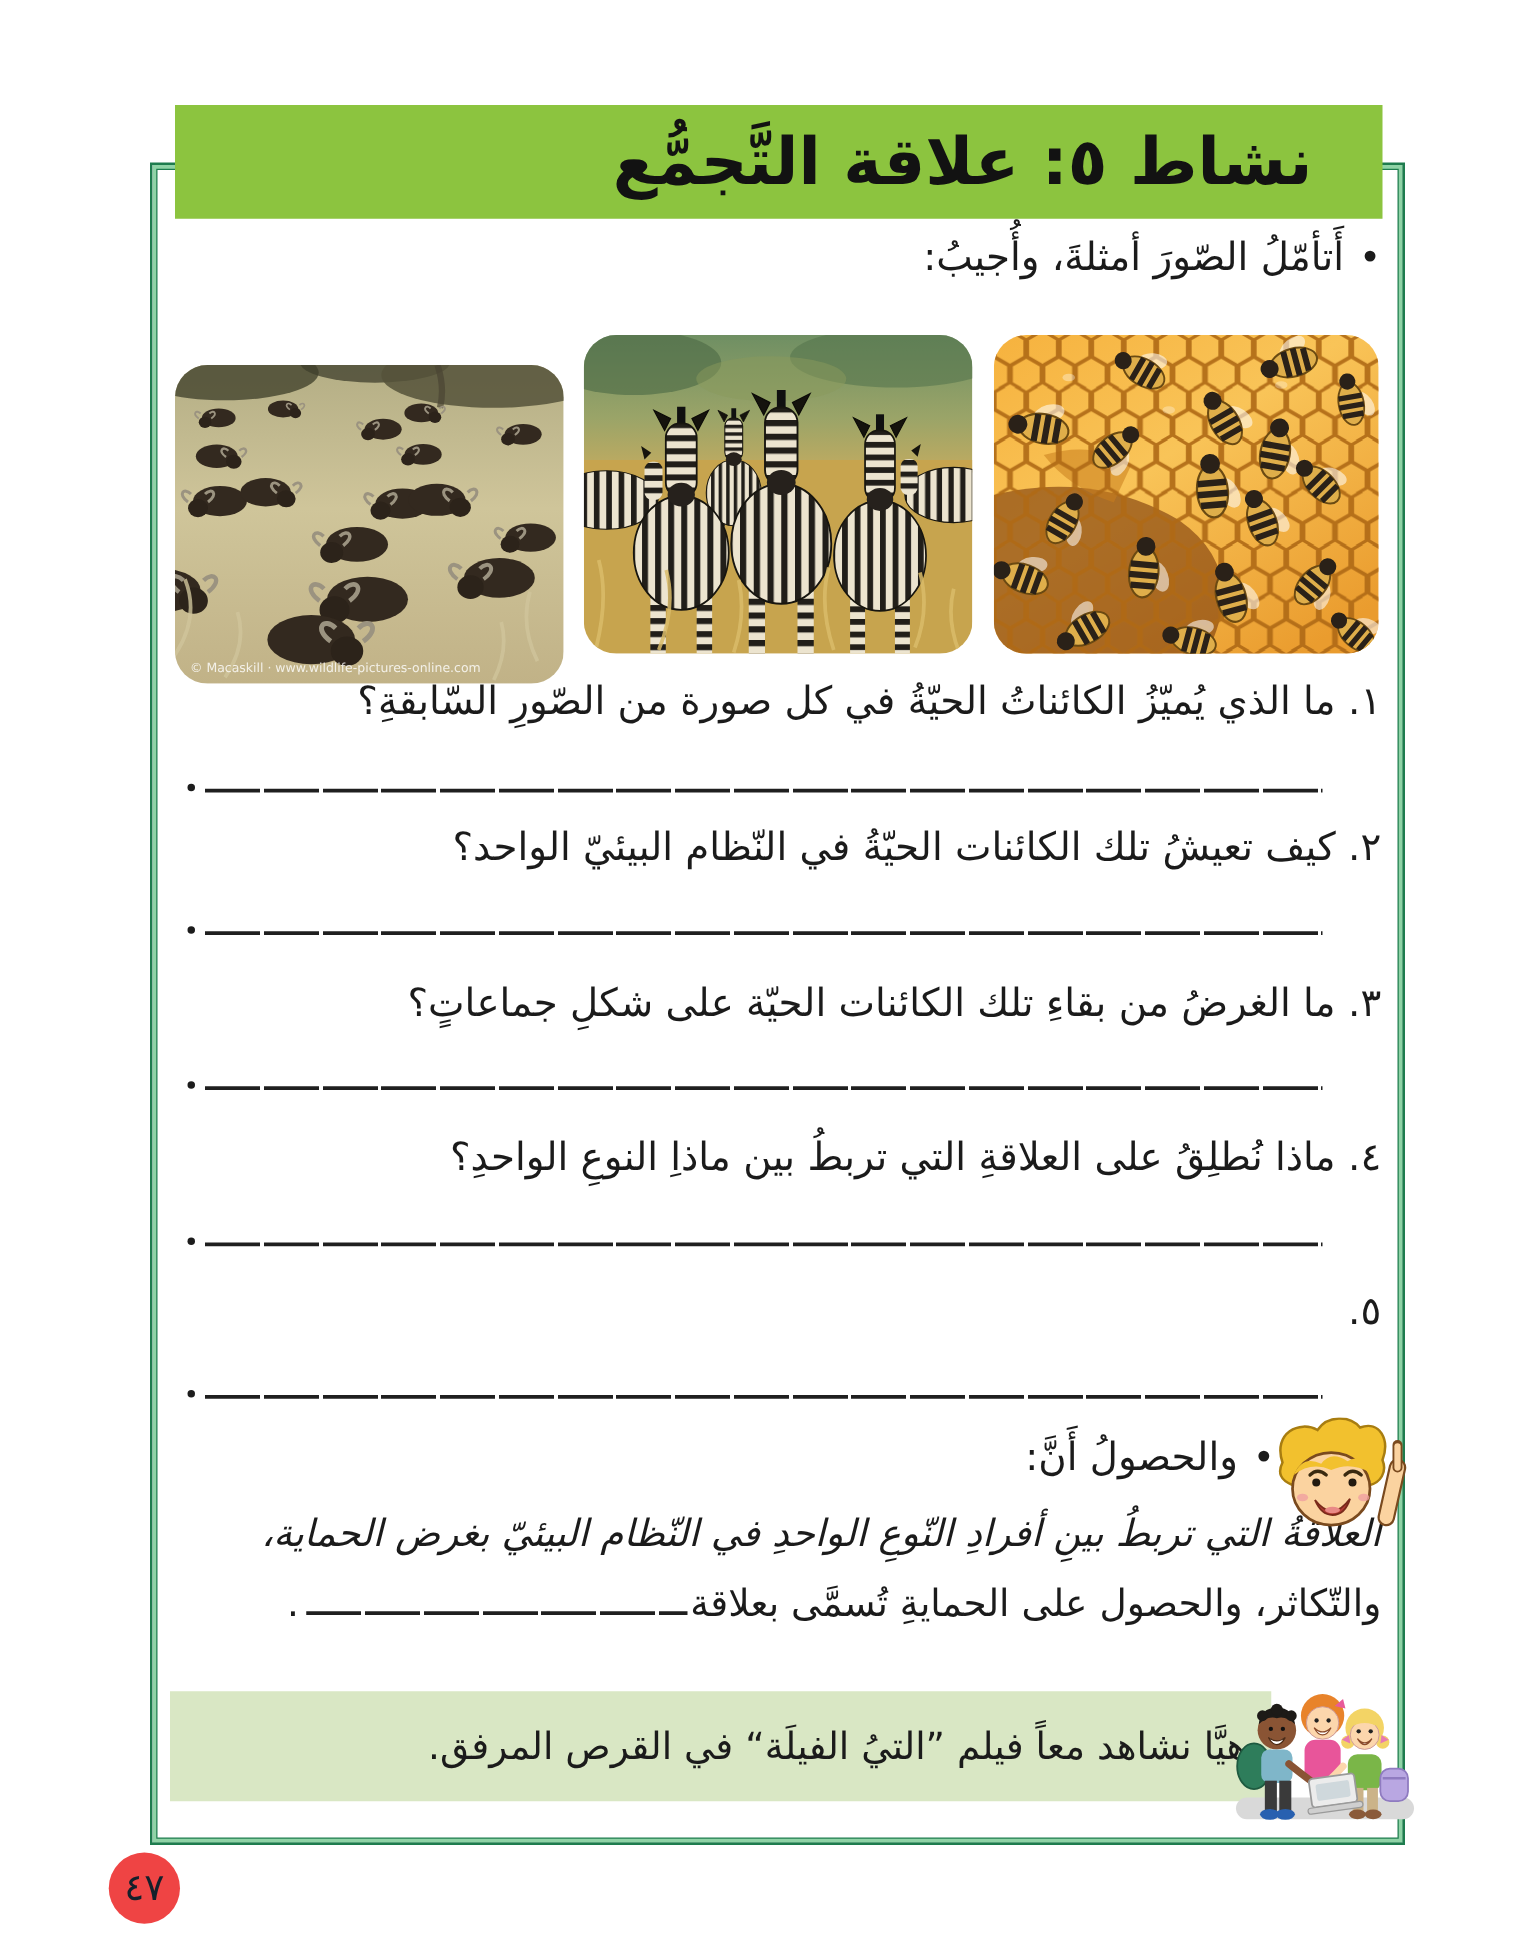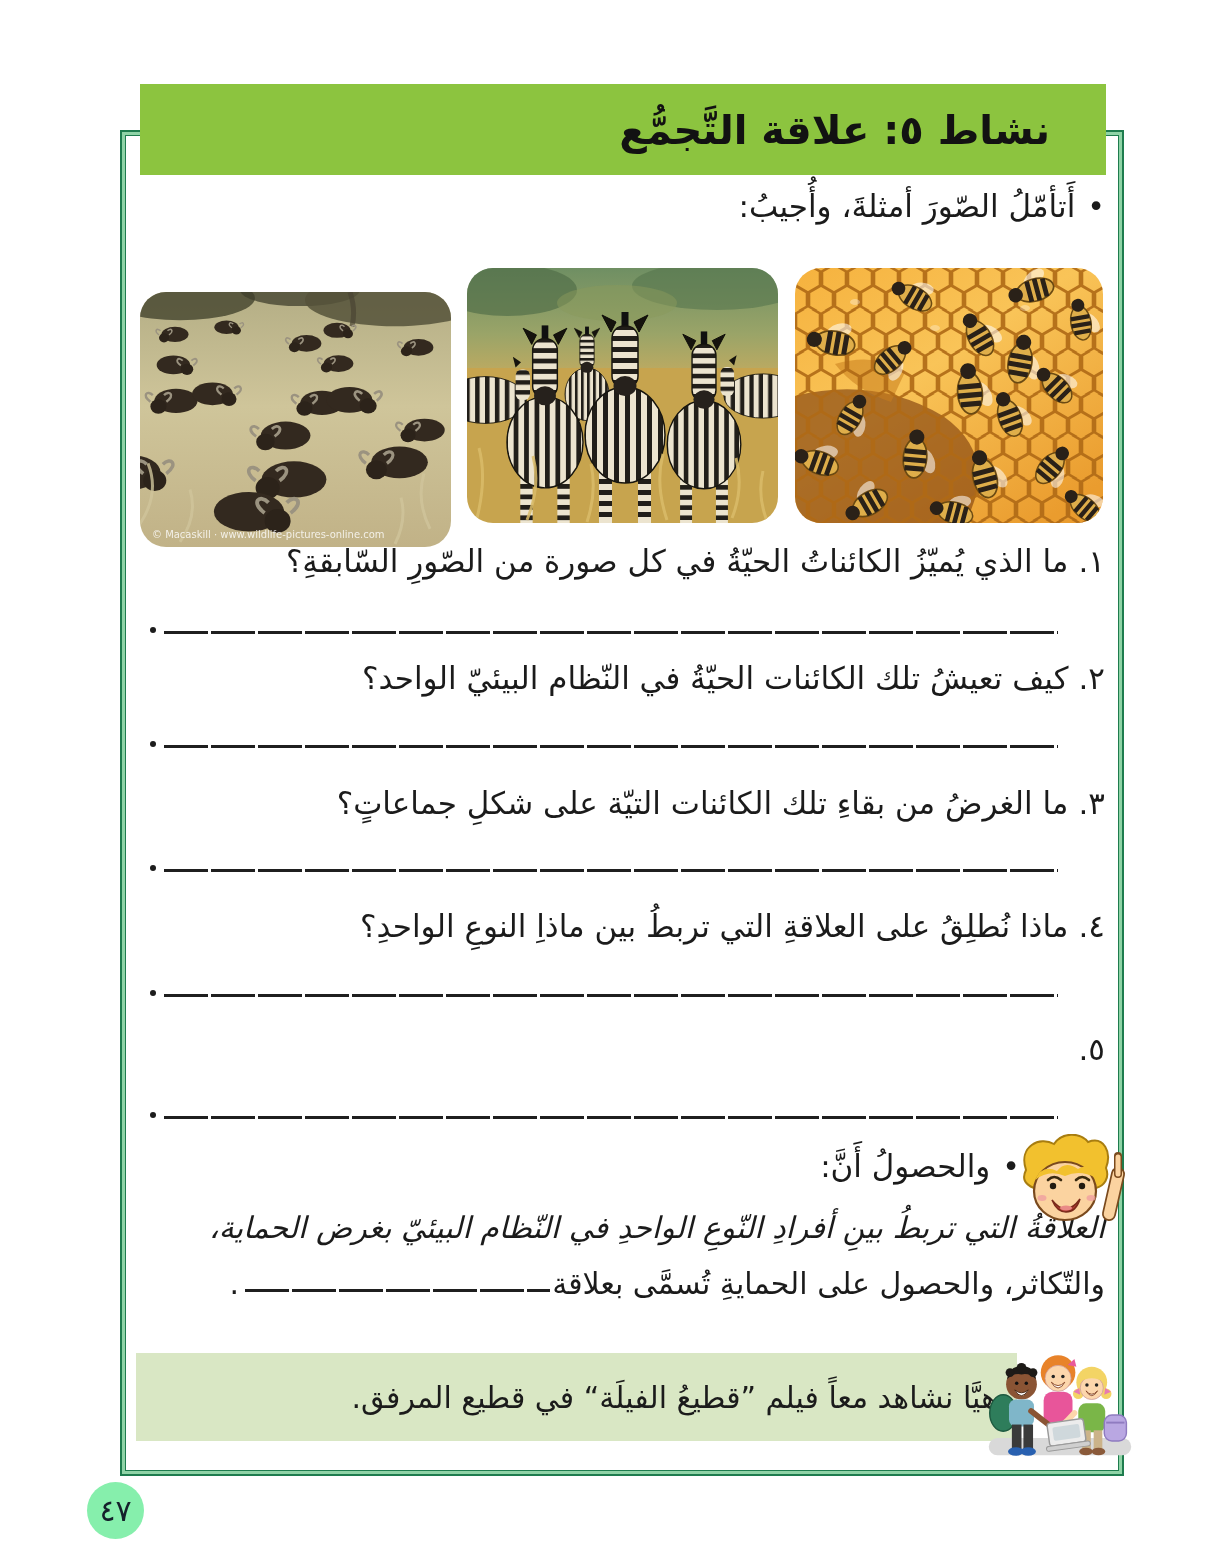--- a/index.html
+++ b/index.html
@@ -5,21 +5,21 @@
   html,body{margin:0;padding:0;background:#fff;}
   #page{position:relative;width:1211px;height:1565px;background:#ffffff;overflow:hidden;
         font-family:"DejaVu Sans",sans-serif;color:#1b1b1b;}
   
   .frame{position:absolute;left:120px;top:130px;width:1000px;height:1342px;
          border:2px solid #1e7c4e;
          box-shadow:inset 0 0 0 3px #8fd3a6, inset 0 0 0 4px #1e7c4e;z-index:1;}
   
   .header{position:absolute;left:140px;top:84px;width:966px;height:91px;background:#8cc43f;
           z-index:3;display:flex;align-items:center;direction:rtl;padding-right:56px;box-sizing:border-box;}
-  .header .title{font-size:40px;font-weight:bold;color:#121212;white-space:nowrap;}
+  .header .title{font-size:52px;font-weight:bold;color:#121212;white-space:nowrap;}
   
   .intro{position:absolute;right:106px;top:188px;direction:rtl;display:flex;align-items:center;gap:12px;
          font-size:31px;z-index:4;white-space:nowrap;}
   .bullet{font-size:30px;}
   
   .photo{position:absolute;top:268px;height:255px;border-radius:26px;overflow:hidden;z-index:4;}
   .photo svg{display:block;width:100%;height:100%;}
   #photo-buffalo{left:140px;width:311px;margin-top:24px;}
   #photo-zebra{left:467px;width:311px;}
   #photo-bees{left:795px;width:308px;}
@@ -43,21 +43,21 @@
   .concl-line2 .enddot{margin-bottom:0;}
   .character{position:absolute;z-index:5;}
   #boy{left:1012px;top:1134px;width:118px;height:102px;}
   #kids{left:983px;top:1336px;width:154px;height:140px;}
   
   .footer-band{position:absolute;left:136px;top:1353px;width:881px;height:88px;background:#d9e7c4;
                z-index:2;display:flex;align-items:center;direction:rtl;padding-right:20px;
                box-sizing:border-box;font-size:30px;white-space:nowrap;}
   
   .page-badge{position:absolute;left:87px;top:1482px;width:57px;height:57px;border-radius:50%;
-              background:#86efac;display:flex;align-items:center;justify-content:center;
+              background:#ef4444;display:flex;align-items:center;justify-content:center;
               font-size:30px;color:#14202b;z-index:4;}
 </style>
 </head>
 <body>
 
 <div id="page">
 
   <div class="frame"></div>
 
   <div class="header">
@@ -218,21 +218,21 @@
     <span>٢.</span>
     <span>كيف تعيشُ تلك الكائنات الحيّةُ في النّظام البيئيّ الواحد؟</span>
   </div>
   <div class="ans" style="top:712px">
     <span class="dot"></span>
       <span class="line"></span>
   </div>
 
   <div class="q" style="top:785px">
     <span>٣.</span>
-    <span>ما الغرضُ من بقاءِ تلك الكائنات التيّة على شكلِ جماعاتٍ؟</span>
+    <span>ما الغرضُ من بقاءِ تلك الكائنات الحيّة على شكلِ جماعاتٍ؟</span>
   </div>
   <div class="ans" style="top:836px">
     <span class="dot"></span>
       <span class="line"></span>
   </div>
 
   <div class="q" style="top:908px">
     <span>٤.</span>
     <span>ماذا نُطلِقُ على العلاقةِ التي تربطُ بين ماذاِ النوعِ الواحدِ؟</span>
   </div>
@@ -274,21 +274,21 @@
   </div>
 
   <div class="concl-line1">العلاقةُ التي تربطُ بينِ أفرادِ النّوعِ الواحدِ في النّظام البيئيّ بغرض الحماية،</div>
   <div class="concl-line2">
     <span>والتّكاثر، والحصول على الحمايةِ تُسمَّى بعلاقة</span>
     <span class="blank"></span>
     <span class="enddot">.</span>
   </div>
 
   <div class="footer-band">
-    <span>هيَّا نشاهد معاً فيلم ”قطيعُ الفيلَة“ في قطيع المرفق.</span>
+    <span>هيَّا نشاهد معاً فيلم ”التيُ الفيلَة“ في القرص المرفق.</span>
   </div>
 
   <div class="character" id="kids">
     <svg viewBox="0 0 160 142">
       <rect x="6" y="106" width="148" height="18" rx="9" fill="#d9d9d9"></rect>
       <ellipse cx="21" cy="80" rx="14" ry="19" fill="#2e7d5b" stroke="#1e5a40" stroke-width="1.5"></ellipse>
       <circle cx="78" cy="38" r="18" fill="#e8832a"></circle>
       <rect x="63" y="58" width="30" height="36" rx="9" fill="#e8559a"></rect>
       <circle cx="78" cy="44" r="13.5" fill="#fcd6ac" stroke="#c99" stroke-width="0.8"></circle>
       <path d="M71 48 Q 78 55 85 48 Q 82 54 78 54 Q 74 54 71 48 Z" fill="#ffffff" stroke="#8a4a2a" stroke-width="1"></path>

